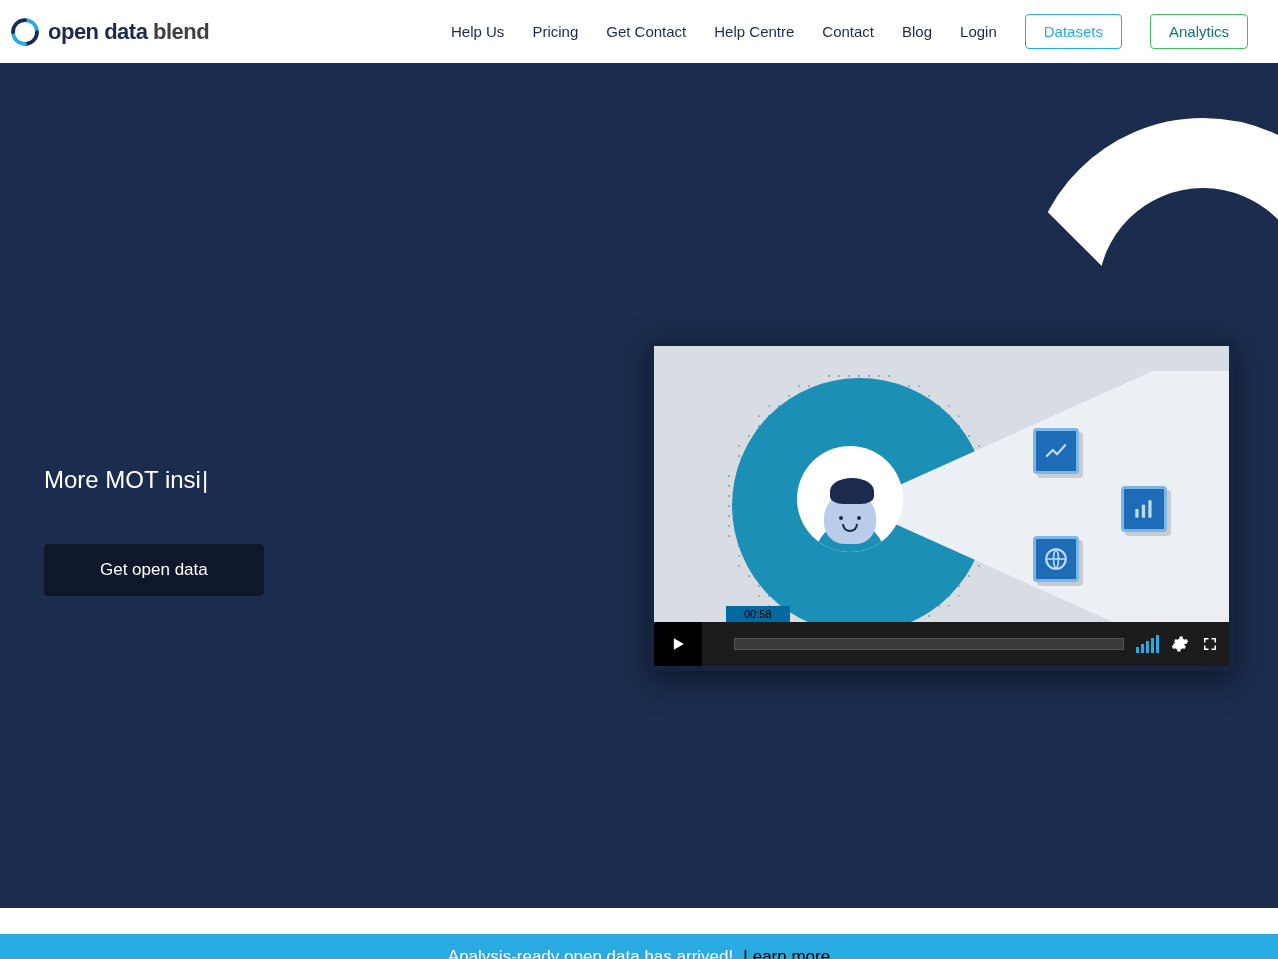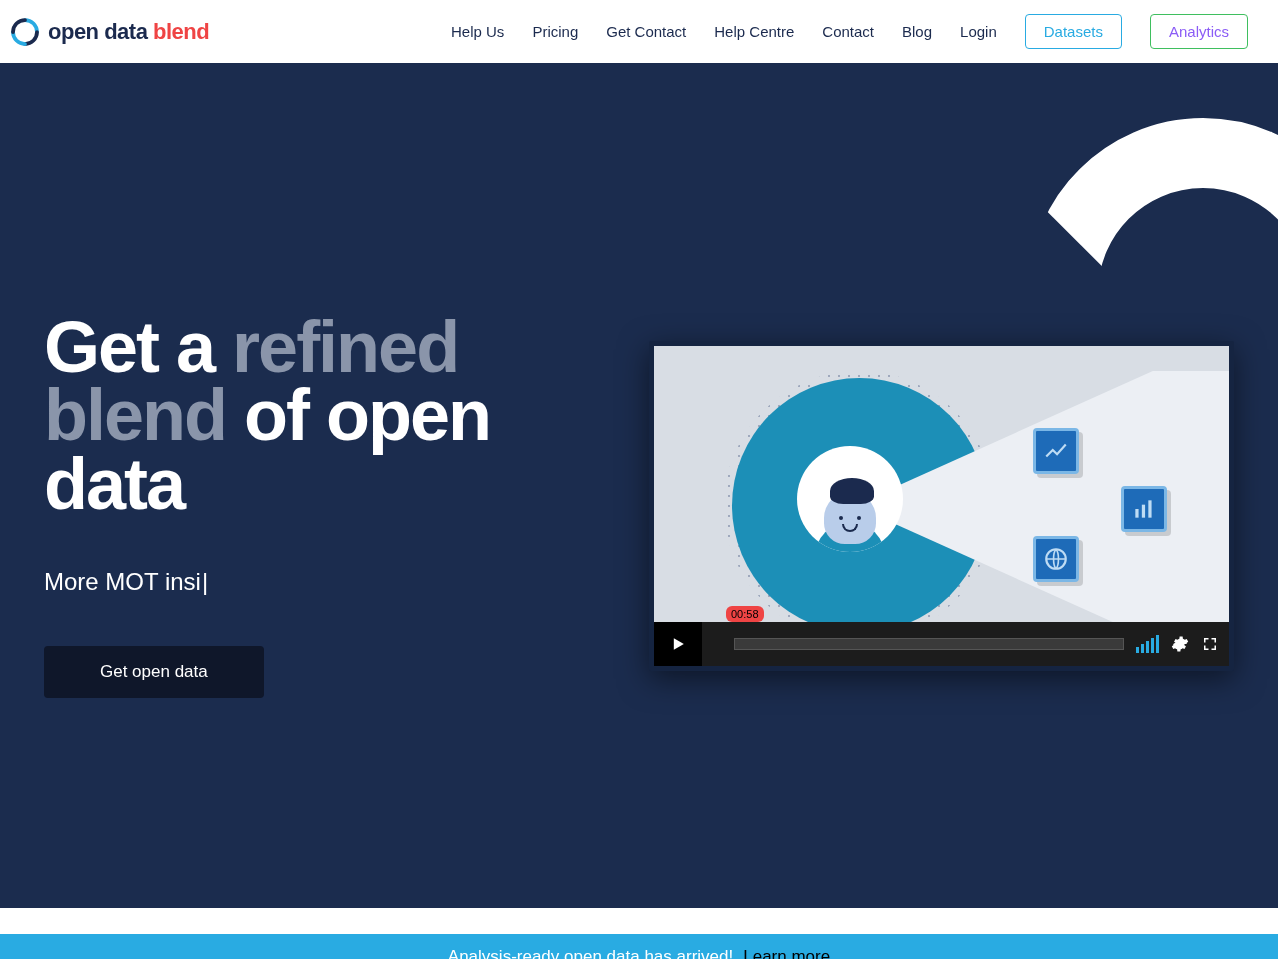--- a/index.html
+++ b/index.html
@@ -23,21 +23,21 @@
     align-items: center;
     gap: 8px;
   }
   .logo-icon svg { display: block; }
   .logo-text {
     font-size: 22px;
     font-weight: 700;
     letter-spacing: -0.5px;
   }
   .logo-dark { color: #1b2a4e; }
-  .logo-accent { color: #ef4444; }
+  .logo-accent { color: #404040; }
   .nav {
     display: flex;
     align-items: center;
     gap: 28px;
     font-size: 15px;
   }
   .nav a {
     color: #1b2a4e;
     text-decoration: none;
     cursor: pointer;
@@ -48,21 +48,21 @@
     font-size: 15px;
     cursor: pointer;
     background: #fff;
   }
   .nav-btn.datasets {
     border: 1px solid #29abe2;
     color: #29abe2;
   }
   .nav-btn.analytics {
     border: 1px solid #3fbf5f;
-    color: #8b5cf6;
+    color: #0f766e;
   }
 
   
   .hero {
     position: relative;
     background: #1b2c4e;
     min-height: 845px;
     overflow: hidden;
   }
   .hero-inner {
@@ -235,25 +235,25 @@
     width: 48px; height: 44px;
     background: #000;
     display:flex; align-items:center; justify-content:center;
     margin: 0 0 0 -10px;
     cursor:pointer;
   }
   .vc-play svg { fill:#fff; width:20px; height:20px; }
   .vc-time-chip {
     position: absolute;
     left: 72px; top: -16px;
-    background: #ef4444;
+    background: #0369a1;
     color: #000;
     font-size: 11px;
-    padding: 2px 5px;
-    border-radius: 6px;
+    padding: 2px 18px;
+    border-radius: 0;
   }
   .vc-track {
     flex: 1;
     height: 12px;
     background: #3a3a3a;
     border: 1px solid #555;
     position: relative;
     margin-left: 20px;
   }
   .vc-vol { display:flex; align-items:flex-end; gap:2px; cursor:pointer;}
@@ -312,23 +312,20 @@
   </nav>
 </header>
 
 <section class="hero">
 
   <div class="ring ring-white"></div>
   <div class="ring ring-teal"></div>
 
   <div class="hero-inner">
     <div class="left-col">
-      <h1 class="headline">
-        <span>Get a </span><span class="muted">refined blend</span><span> of open data</span>
-      </h1>
       <p class="subline">More MOT insi</p>
       <button class="cta-btn">Get open data</button>
     </div>
 
     <div class="video-card">
       <div class="video-scene">
         <div class="dots"></div>
         <div class="big-circle"></div>
         <div class="beam"></div>
         <div class="avatar-ring">

